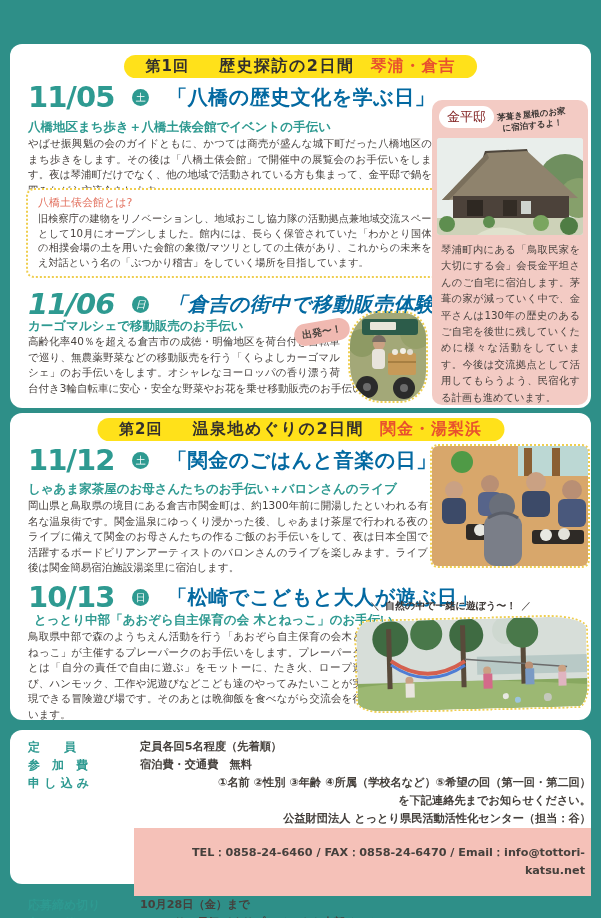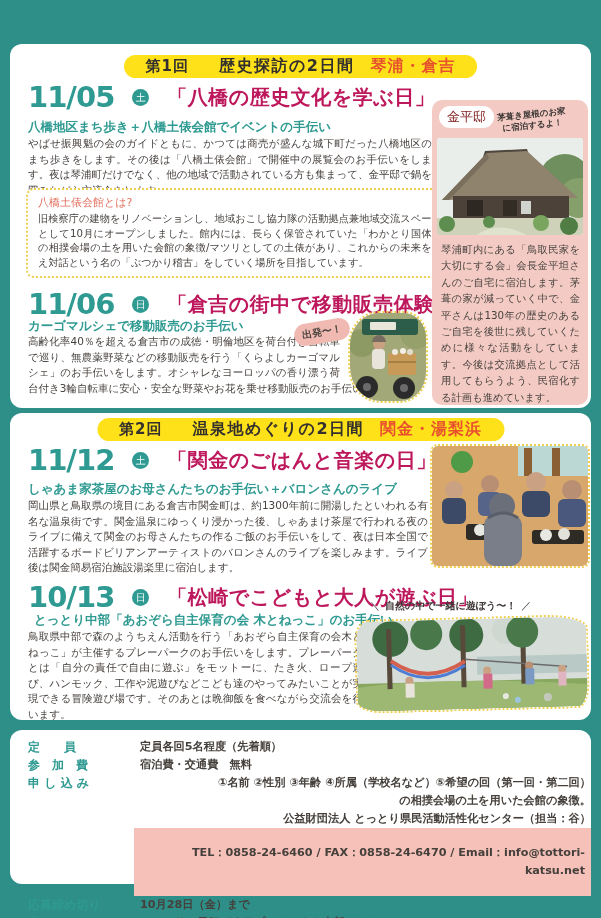--- a/index.html
+++ b/index.html
@@ -21,21 +21,21 @@
   }
   .r-round{font-weight:bold; font-size:15px; color:#33302d; margin-right:30px; letter-spacing:1px;}
   .r-title{font-weight:bold; font-size:16px; color:#33302d; letter-spacing:1.5px;}
   .r-area{font-weight:bold; font-size:16px; color:#E8512E; margin-left:16px; letter-spacing:1px;}
 
   
   .ev-head{position:absolute; display:flex; align-items:center; gap:18px; white-space:nowrap;}
   .ev-date{font-size:29px; font-weight:bold; color:#2E9A91; letter-spacing:-1px; line-height:1;}
   .ev-dow{width:17px; height:17px; border-radius:50%; background:#2E9A91; color:#fff;
           font-size:10px; display:flex; align-items:center; justify-content:center; flex:0 0 auto;}
-  .ev-title{font-size:20px; font-weight:bold; color:#be185d; letter-spacing:.5px;}
+  .ev-title{font-size:20px; font-weight:bold; color:#0369a1; letter-spacing:.5px;}
   .ev-sub{position:absolute; font-size:12.5px; font-weight:bold; color:#2E9A91; white-space:nowrap;}
   .ev-body{position:absolute; font-size:10.5px; line-height:15.5px; color:#48423f; text-align:justify;}
   .wrap-spacer{float:right; width:92px; height:46px;}
 
   
   .infobox{position:absolute; left:16px; top:144px; width:404px;
     border:2px dotted #EFCE4E; border-radius:8px; padding:5px 10px 6px; background:#fff;}
   .infobox-title{color:#E2705E; font-weight:normal; font-size:11px; margin-bottom:2px;}
   .infobox-body{font-size:10.2px; line-height:14.6px; color:#48423f; text-align:justify;}
 
@@ -93,21 +93,21 @@
       <span class="ev-title">「八橋の歴史文化を学ぶ日」</span>
     </div>
     <div class="ev-sub" style="left:18px; top:75px;">八橋地区まち歩き＋八橋土俵会館でイベントの手伝い</div>
     <div class="ev-body" style="left:18px; top:92px; width:404px;">やばせ振興魁の会のガイドともに、かつては商売が盛んな城下町だった八橋地区のまち歩きをします。その後は「八橋土俵会館」で開催中の展覧会のお手伝いをします。夜は琴浦町だけでなく、他の地域で活動されている方も集まって、金平邸で鍋を囲みながら交流会をします。</div>
 
     <div class="infobox">
       <div class="infobox-title">八橋土俵会館とは?</div>
       <div class="infobox-body">旧検察庁の建物をリノベーションし、地域おこし協力隊の活動拠点兼地域交流スペースとして10月にオープンしました。館内には、長らく保管されていた「わかとり国体」の相撲会場の土を用いた会館の象徴/マツリとしての土俵があり、これからの未来を考え対話という名の「ぶつかり稽古」をしていく場所を目指しています。</div>
     </div>
 
-    <div class="ev-head" style="left:18px; top:246px;">
+    <div class="ev-head" style="left:18px; top:246px;font-style:italic;">
       <span class="ev-date">11/06</span>
       <span class="ev-dow">日</span>
       <span class="ev-title">「倉吉の街中で移動販売体験の日」</span>
     </div>
     <div class="ev-sub" style="left:18px; top:274px;">カーゴマルシェで移動販売のお手伝い</div>
     <div class="ev-body" style="left:18px; top:290px; width:404px; z-index:1;">
       <span class="wrap-spacer"></span><span>高齢化率40％を超える倉吉市の成徳・明倫地区を荷台付き自転車で巡り、無農薬野菜などの移動販売を行う「くらよしカーゴマルシェ」のお手伝いをします。オシャレなヨーロッパの香り漂う荷台付き3輪自転車に安心・安全な野菜やお花を乗せ移動販売のお手伝いをします。</span>
     </div>
 
     <div class="bubble">出発〜！</div>
@@ -261,21 +261,21 @@
 
     <div class="info-row">
       <div class="info-label">参　加　費</div>
       <div class="info-value">宿泊費・交通費　無料</div>
     </div>
 
     <div class="info-row">
       <div class="info-label">申 し 込 み</div>
       <div class="info-value">
         <span class="ln">①名前 ②性別 ③年齢 ④所属（学校名など）⑤希望の回（第一回・第二回）</span>
-        <span class="ln">の相撲会場の土を用いた会館の象徴。</span>
+        <span class="ln">を下記連絡先までお知らせください。</span>
         <span class="ln">公益財団法人 とっとり県民活動活性化センター（担当：谷）</span>
         <span class="ln"><span class="contact-strip">TEL：0858-24-6460 / FAX：0858-24-6470 / Email：info@tottori-katsu.net</span></span>
       </div>
     </div>
 
     <div class="info-row">
       <div class="info-label">応募締め切り</div>
       <div class="info-value">10月28日（金）まで</div>
     </div>
 

